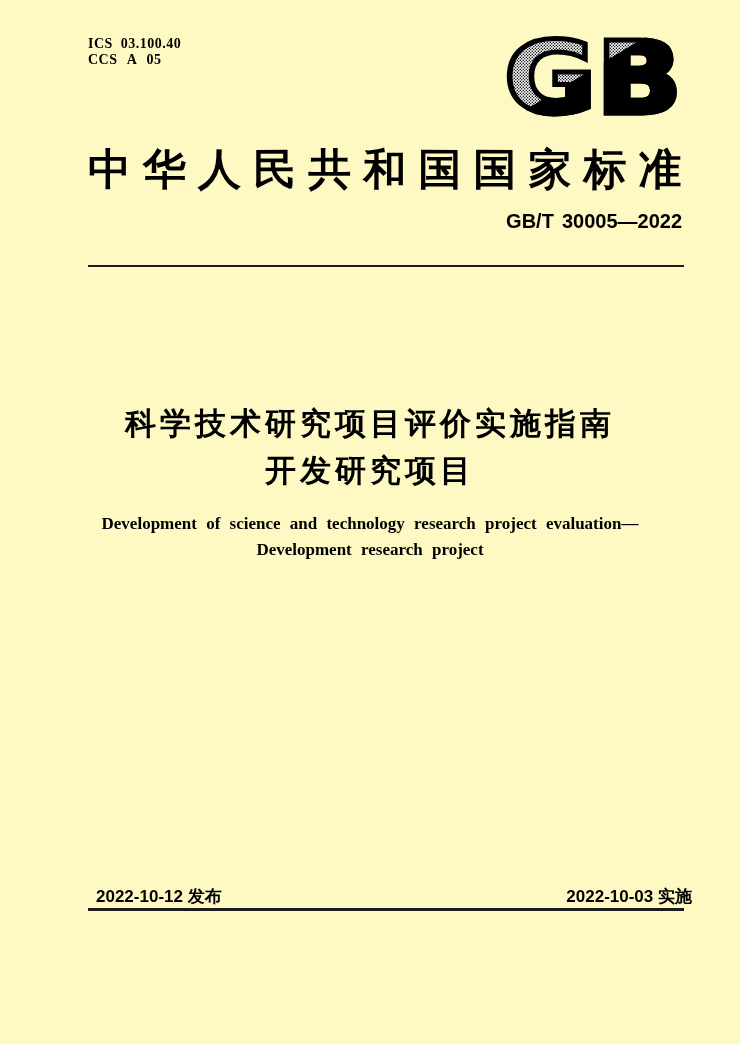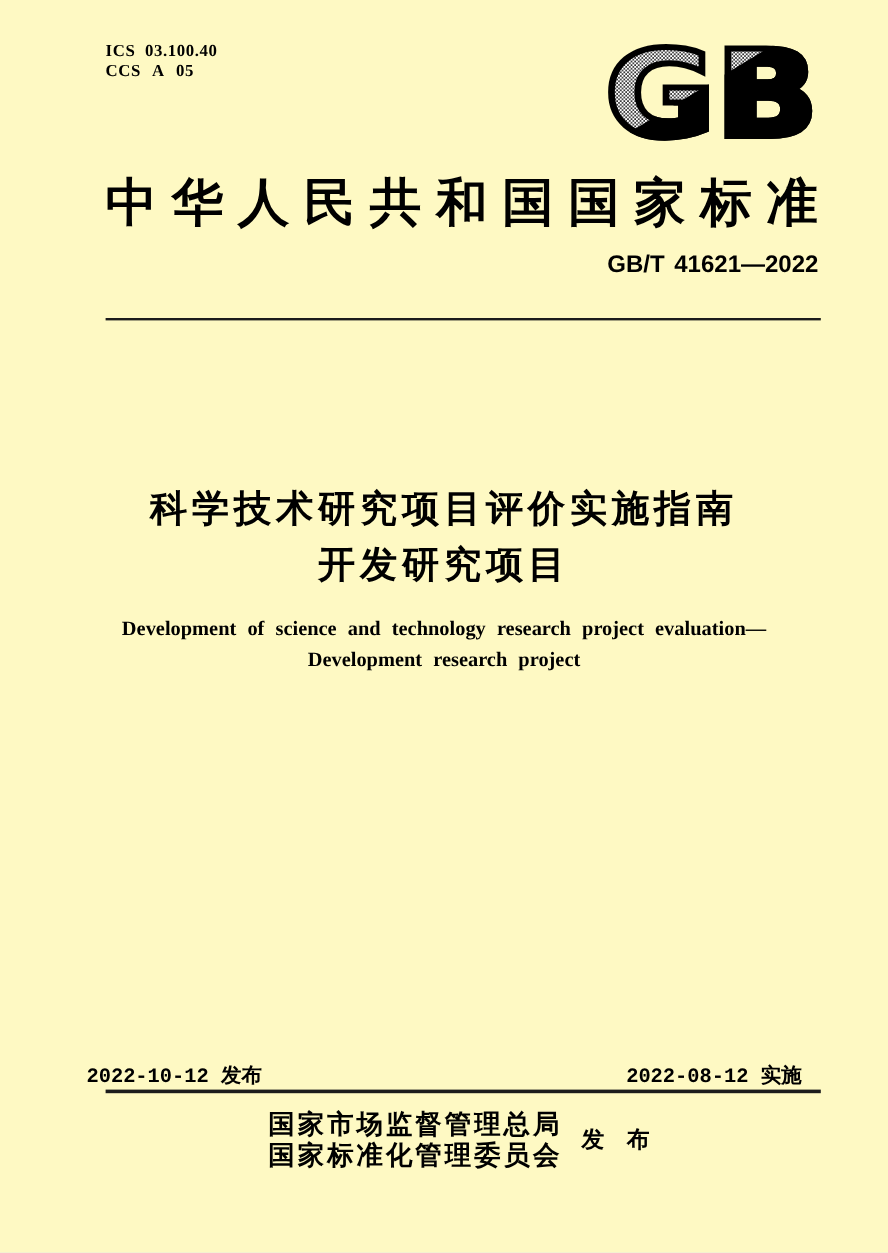--- a/index.html
+++ b/index.html
@@ -98,26 +98,26 @@
     font-size: 17px;
     word-spacing: 5px;
     white-space: nowrap;
   }
   .en-title.l1 { top: 514px; }
   .en-title.l2 { top: 540px; }
 
   
   .dates-row {
     position: absolute;
-    left: 72px;
+    left: 96px;
     width: 596px;
     top: 885px;
     display: flex;
     justify-content: space-between;
-    font-family: Liberation Mono, monospace;
+    font-family: Liberation Sans, sans-serif;
     font-weight: bold;
     font-size: 17px;
     align-items: center;
   }
   .rule-bottom {
     position: absolute;
     left: 88px;
     width: 596px;
     top: 908px;
     height: 3px;
@@ -172,39 +172,32 @@
     </defs>
     <text x="4" y="79" textLength="178" lengthAdjust="spacingAndGlyphs" font-family="'DejaVu Sans', sans-serif" font-weight="bold" font-size="100" fill="url(#halftone)" stroke="#000000" stroke-width="5">GB</text>
     <g clip-path="url(#solid-diag)">
       <text x="4" y="79" textLength="178" lengthAdjust="spacingAndGlyphs" font-family="'DejaVu Sans', sans-serif" font-weight="bold" font-size="100" fill="#000000" stroke="#000000" stroke-width="5">GB</text>
     </g>
   </svg>
 
   <div class="std-title">中华人民共和国国家标准</div>
 
   <div class="std-code">
-    <span class="code-prefix">GB/T</span><span class="code-number">41621—2022</span>
+    <span class="code-prefix">GB/T</span><span class="code-number">30005—2022</span>
   </div>
 
   <div class="rule-top"></div>
 
   <div class="cn-title l1">科学技术研究项目评价实施指南</div>
   <div class="cn-title l2">开发研究项目</div>
 
   <div class="en-title l1">Development of science and technology research project evaluation—</div>
   <div class="en-title l2">Development research project</div>
 
   <div class="dates-row">
     <span>2022-10-12 发布</span>
-    <span>2022-08-12 实施</span>
+    <span>2022-10-03 实施</span>
   </div>
 
   <div class="rule-bottom"></div>
 
-  <div class="issuer-block">
-    <div class="issuer-lines">
-      <div>国家市场监督管理总局</div>
-      <div>国家标准化管理委员会</div>
-    </div>
-    <div class="issue-label">发 布</div>
-  </div>
 
 </div>
 
 </body></html>

